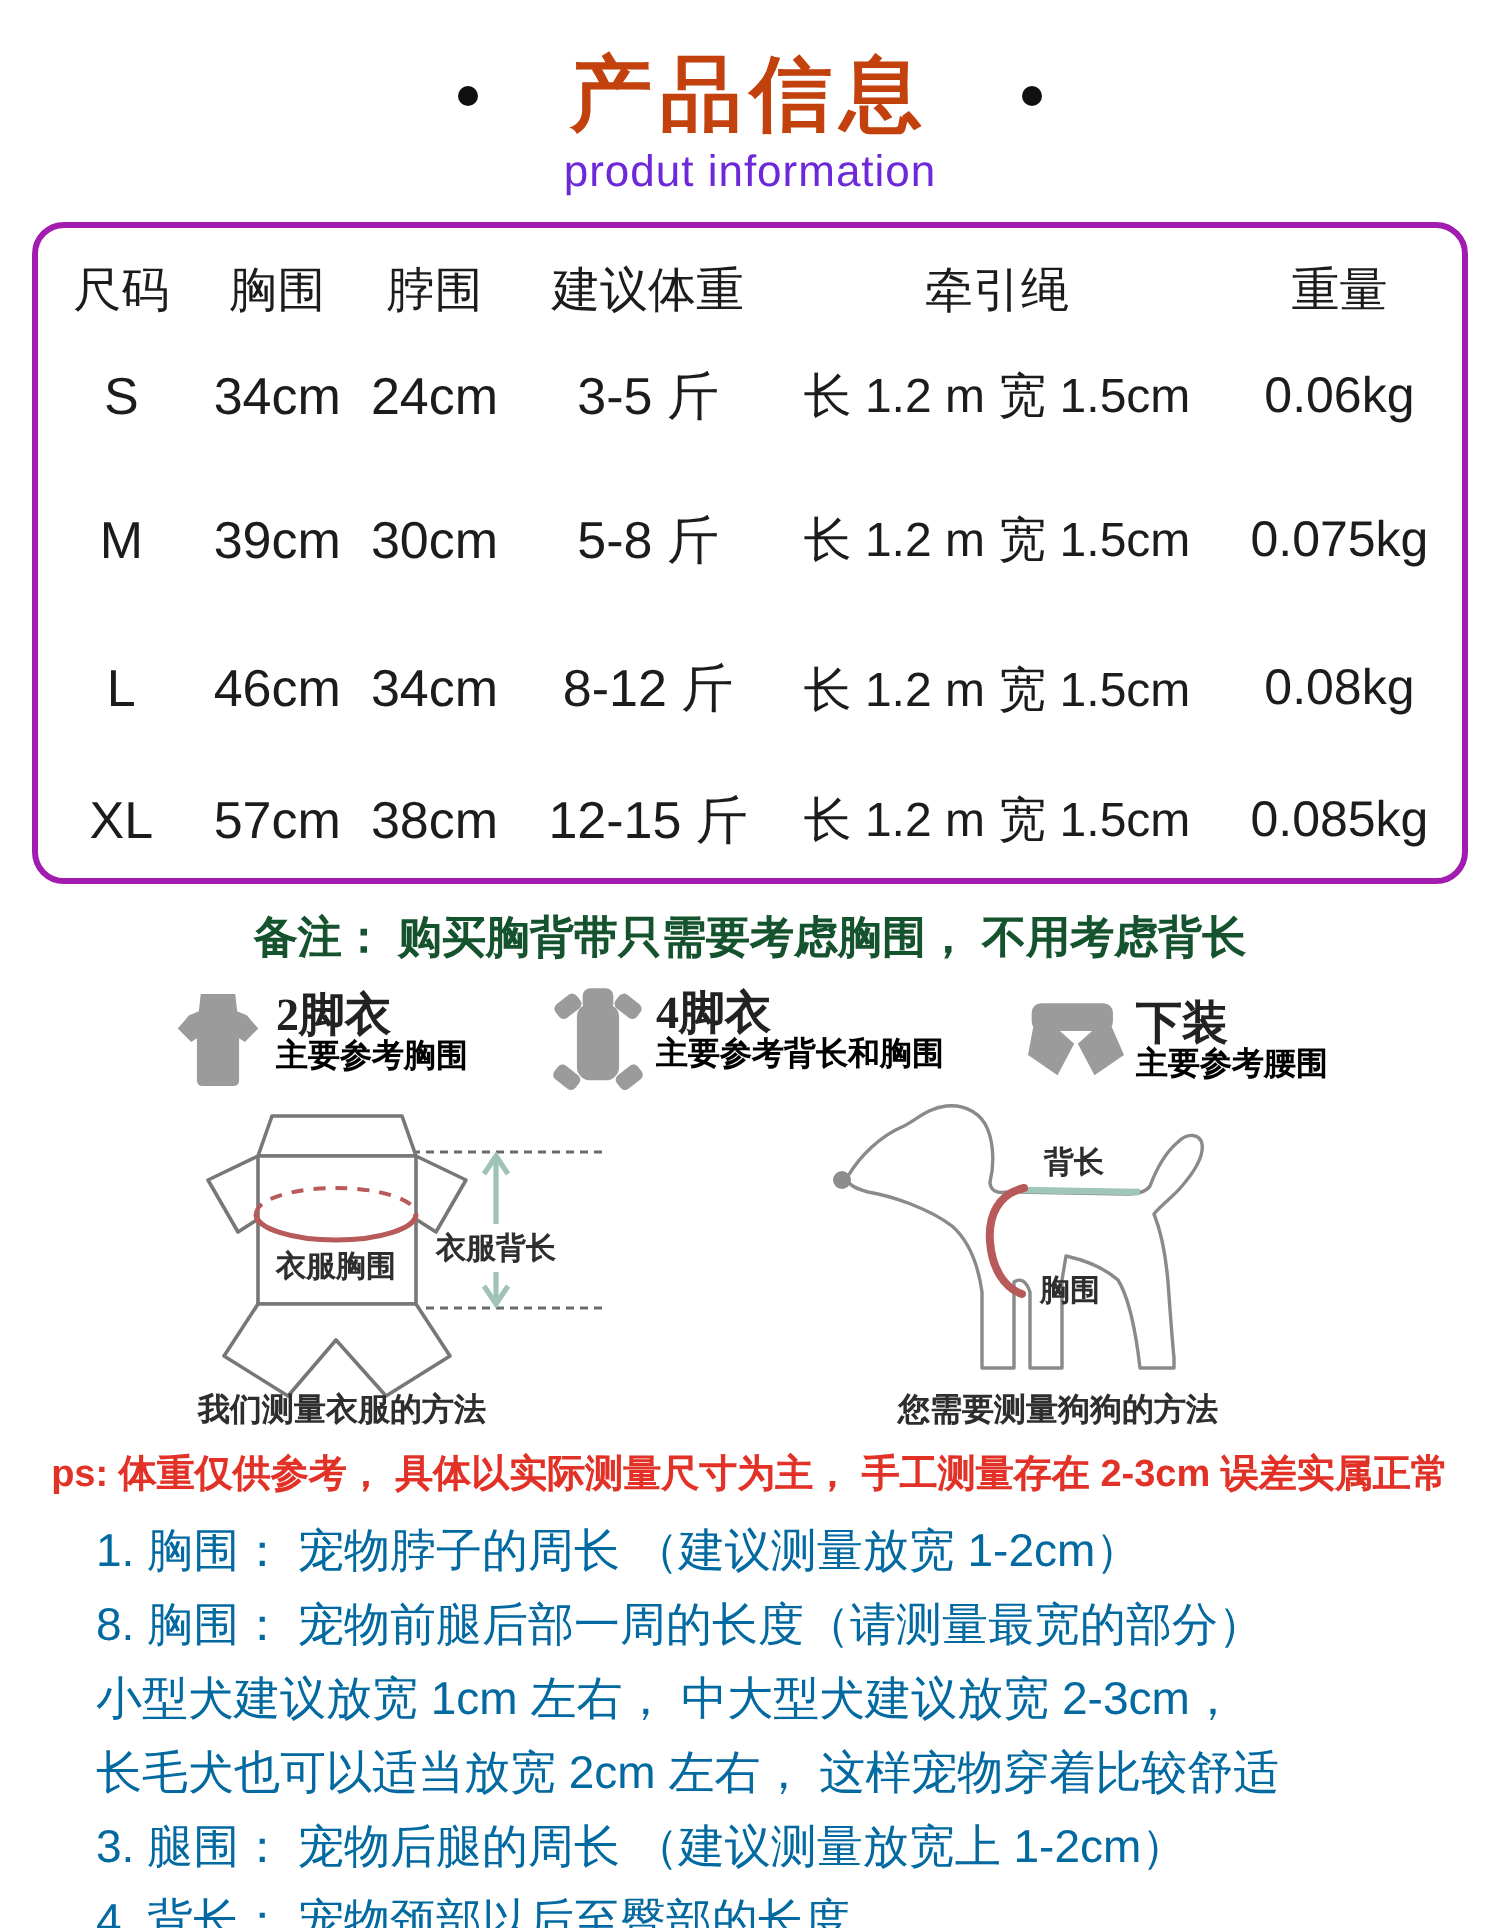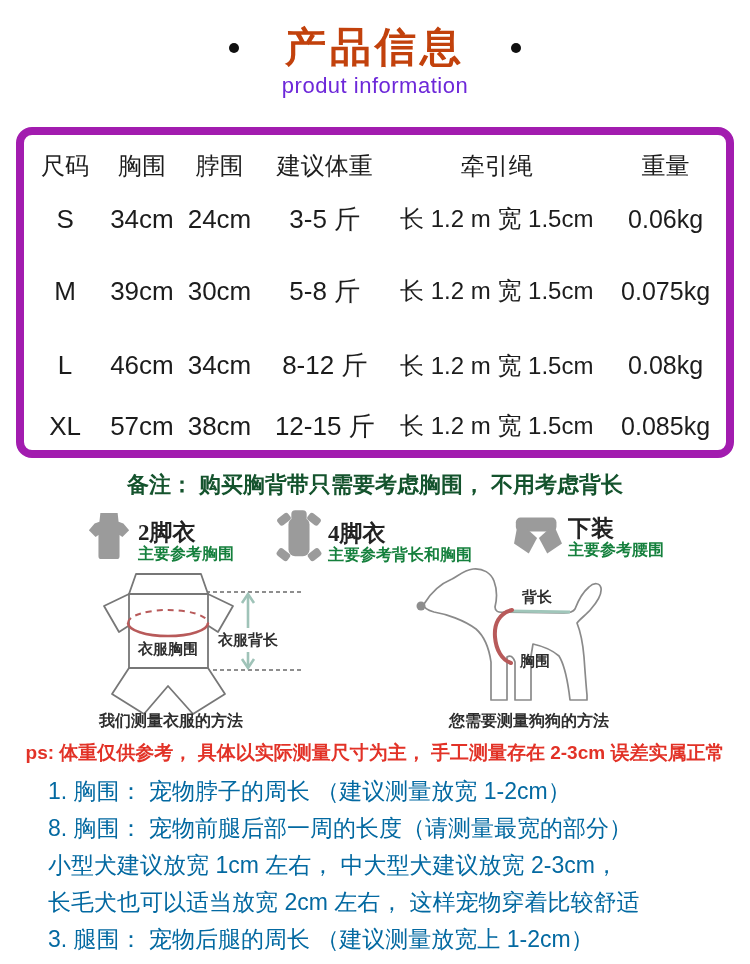--- a/index.html
+++ b/index.html
@@ -6,38 +6,38 @@
   html, body { width: 750px; height: 964px; background: #ffffff; overflow: hidden; }
   body { font-family: "Liberation Sans", sans-serif; color: #1c1c1c; position: relative; }
 
   
   .title-row { margin-top: 20px; display: flex; justify-content: center; align-items: center; gap: 46px; }
   .title-dot { width: 10px; height: 10px; border-radius: 50%; background: #101010; }
   .page-title { font-size: 41px; font-weight: bold; letter-spacing: 4px; color: #c2410c; }
   .page-subtitle { text-align: center; font-size: 22px; color: #6d28d9; letter-spacing: 0.5px; margin-top: -2px; font-weight: normal; }
 
   
-  .size-table { width: 718px; height: 331px; margin: 28px auto 0; border: 8px solid #a21caf; border-radius: 16px; display: grid; grid-template-rows: 50px 68px 76px 73px 1fr; overflow: hidden; background: #fff; }
+  .size-table { width: 718px; height: 331px; margin: 12px auto 0; border: 3px solid #a21caf; border-radius: 16px; display: grid; grid-template-rows: 50px 68px 76px 73px 1fr; overflow: hidden; background: #fff; }
   .t-row { display: grid; grid-template-columns: 11.7% 10.2% 11.9% 18.1% 30.9% 17.2%; align-items: center; }
   .t-row > div { text-align: center; white-space: nowrap; }
   .t-head { font-size: 24px; font-weight: 500; padding-top: 12px; }
   .t-data { font-size: 26px; }
   .t-data .cell-leash { font-size: 24px; }
   .t-data .cell-weightkg { font-size: 25px; }
 
   
   .remark { text-align: center; font-size: 22px; font-weight: bold; color: #14532d; margin-top: 12px; }
 
   
   .categories { display: flex; justify-content: center; align-items: center; gap: 42px; margin-top: 10px; height: 54px; }
-  .category { display: flex; align-items: flex-end; gap: 6px; }
+  .category { display: flex; align-items: flex-start; gap: 6px; }
   .category svg { display: block; }
   .cat-text { display: flex; flex-direction: column; line-height: 1.1; }
   .cat-name { font-family: "Liberation Serif", serif; font-size: 23px; font-weight: bold; color: #222; }
-  .cat-desc { font-family: "Liberation Serif", serif; font-size: 16px; font-weight: bold; color: #15803d; }
+  .cat-desc { font-family: "Liberation Serif", serif; font-size: 16px; font-weight: bold; color: #000000; }
 
   
   .diagrams { display: flex; justify-content: center; gap: 18px; margin-top: 2px; height: 166px; }
   .diagram-caption { font-family: "Liberation Serif", serif; font-size: 16px; font-weight: bold; fill: #2e2e2e; }
   .diagram-label { font-family: "Liberation Serif", serif; font-size: 15px; font-weight: bold; fill: #2e2e2e; }
 
   
   .ps-note { text-align: center; font-size: 19px; font-weight: bold; margin-top: 8px; }
   .notes { margin: 7px 0 0 48px; }
   .note-line { font-size: 23px; color: #0369a1; line-height: 37px; white-space: nowrap; }

